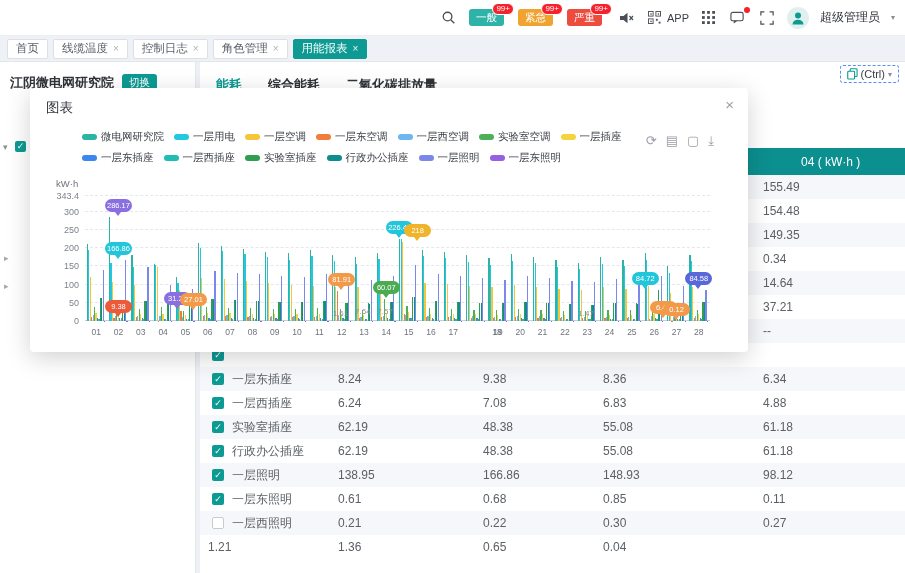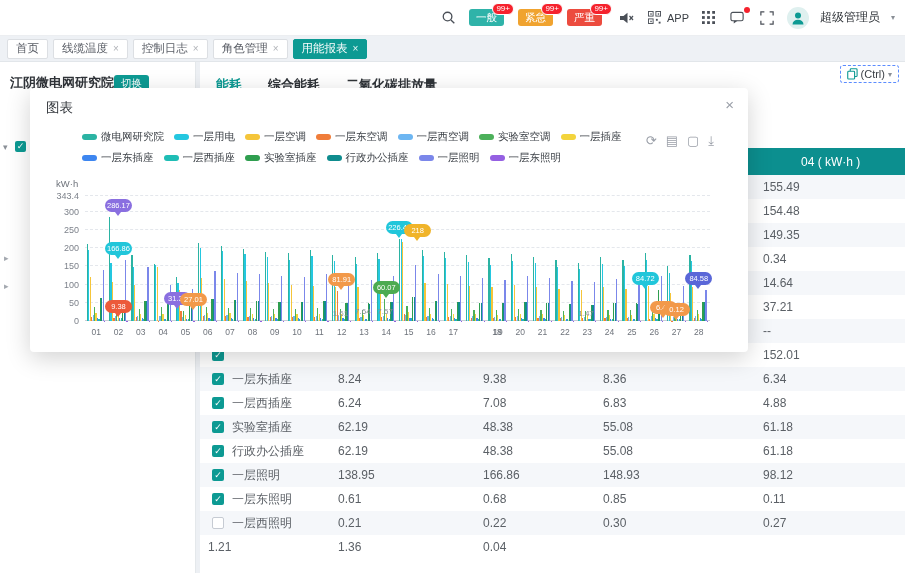--- a/index.html
+++ b/index.html
@@ -28,21 +28,21 @@
           border-bottom:1px solid #e2e6ea;display:flex;align-items:center;gap:5px;padding-left:7px;}
   .tab{display:inline-flex;align-items:center;gap:5px;height:20px;padding:0 8px;background:#fff;
        border:1px solid #dcdfe3;border-radius:2px;font-size:11.5px;color:#5a5e66;cursor:default;}
   .tab .tab-x{font-size:10px;color:#b0b3b8;line-height:10px;}
   .tab.active{background:#0d9a93;border-color:#0d9a93;color:#fff;}
   .tab.active .tab-x{color:#e8f6f5;}
 
   
   .workspace{position:absolute;top:62px;left:0;right:0;bottom:0;background:#edf0f4;}
   .sidebar{position:absolute;left:0;top:0;bottom:0;width:196px;background:#fff;border-right:1px solid #e4e8eb;}
-  .site{padding:12px 10px 0 10px;display:flex;align-items:center;}
+  .site{padding:12px 10px 0 10px;display:flex;align-items:flex-start;gap:8px;}
   .site-name{font-size:13px;font-weight:700;color:#2f3338;white-space:nowrap;}
   .switch-btn{background:#0d9a93;color:#fff;font-size:10.5px;line-height:13px;padding:2px 7px;border-radius:3px;border:0;}
   .s-caret{position:absolute;left:3px;top:80px;font-size:9px;color:#8a8f96;}
   .s-cb{position:absolute;left:15px;top:79px;}
   .s-exp{position:absolute;font-size:9px;color:#a3a8af;}
 
   .main{position:absolute;left:200px;right:0;top:0;bottom:0;background:#fff;}
   .export-btn{position:absolute;top:3px;right:6px;display:inline-flex;align-items:center;gap:3px;
               border:1px dashed #5b8cff;border-radius:3px;background:#fff;padding:2px 6px;
               font-size:11px;color:#3a3f45;}
@@ -313,21 +313,20 @@
               <div class="cell">--</div>
             </div>
             <div class="trow">
               <div class="cell name-cell">
                 <span class="cb on">✓</span>
                 <span></span>
               </div>
               <div class="cell"></div>
               <div class="cell"></div>
               <div class="cell"></div>
-              <div class="cell">152.01</div>
             </div>
             <div class="trow">
               <div class="cell name-cell">
                 <span class="cb on">✓</span>
                 <span>一层东插座</span>
               </div>
               <div class="cell">8.24</div>
               <div class="cell">9.38</div>
               <div class="cell">8.36</div>
               <div class="cell">6.34</div>
@@ -388,20 +387,21 @@
                 <span>一层西照明</span>
               </div>
               <div class="cell">0.21</div>
               <div class="cell">0.22</div>
               <div class="cell">0.30</div>
               <div class="cell">0.27</div>
             </div>
             <div class="trow">
               <div class="cell">1.21</div>
               <div class="cell">1.36</div>
+              <div class="cell">0.65</div>
               <div class="cell">0.04</div>
             </div>
           </div>
       </div>
     </section>
   </div>
 
   <div class="modal">
     <span class="modal-title">图表</span>
     <span class="modal-close">×</span>

